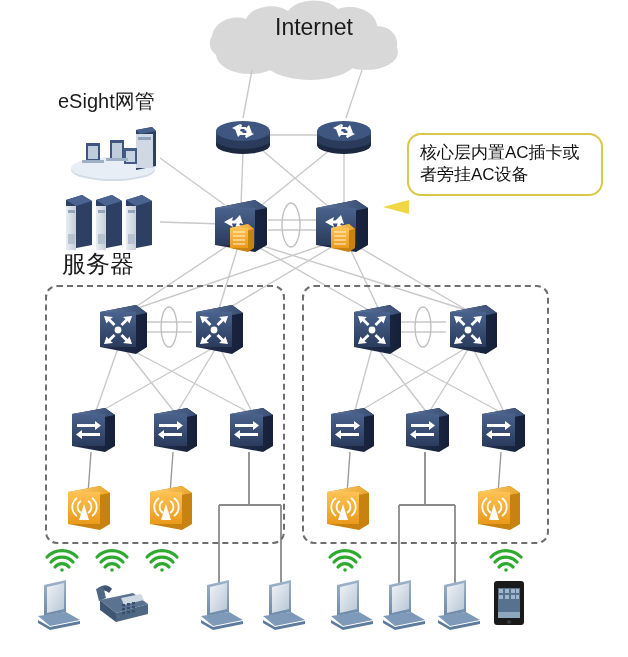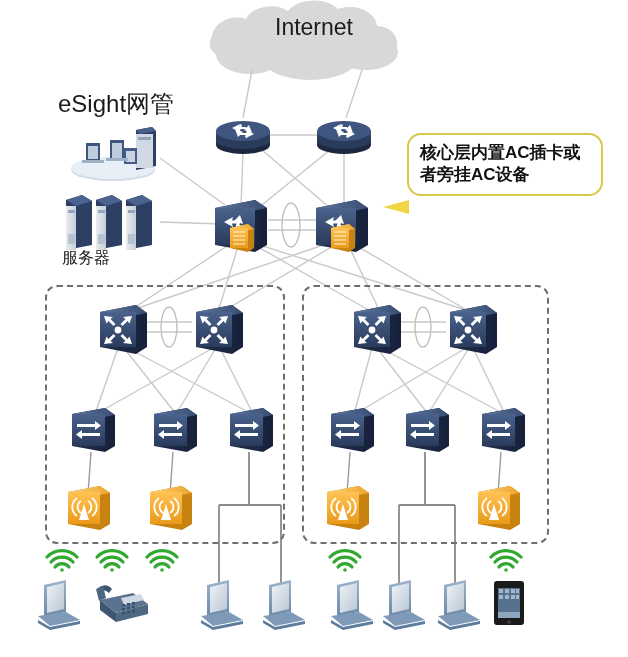--- a/index.html
+++ b/index.html
@@ -1,24 +1,24 @@
 <!DOCTYPE html>
 <html><head>
 <meta charset="utf-8">
 <style>
   html,body{margin:0;padding:0;background:#ffffff;}
   body{width:628px;height:657px;font-family:"Liberation Sans","DejaVu Sans",sans-serif;}
   #stage{position:relative;width:628px;height:657px;overflow:hidden;background:#fff;}
   #svgroot{position:absolute;left:0;top:0;width:628px;height:657px;}
   .lbl{position:absolute;color:#1b1b1b;white-space:nowrap;}
-  #lbl-esight{left:58px;top:88px;font-size:24px;letter-spacing:0px;}
-  #lbl-server{left:62px;top:248px;font-size:16px;}
+  #lbl-esight{left:58px;top:88px;font-size:20px;letter-spacing:0px;}
+  #lbl-server{left:62px;top:248px;font-size:24px;}
   .callout{position:absolute;left:407px;top:133px;width:196px;box-sizing:border-box;
            border:2px solid #d9c84a;border-radius:14px;background:#ffffff;
-           padding:7px 9px 8px 11px;font-size:17px;line-height:1.28;color:#111;font-weight:bold;}
+           padding:7px 9px 8px 11px;font-size:17px;line-height:1.28;color:#111;}
   .callout-tailA{position:absolute;left:383px;top:200px;width:0;height:0;
            border-top:7px solid transparent;border-bottom:7px solid transparent;
            border-right:26px solid #f0d544;}
   .dbox{position:absolute;border:2px dashed #6f6f6f;border-radius:12px;background:transparent;}
   #dbox-left{left:45px;top:285px;width:236px;height:255px;}
   #dbox-right{left:302px;top:285px;width:243px;height:255px;}
 </style>
 </head>
 <body>
 

